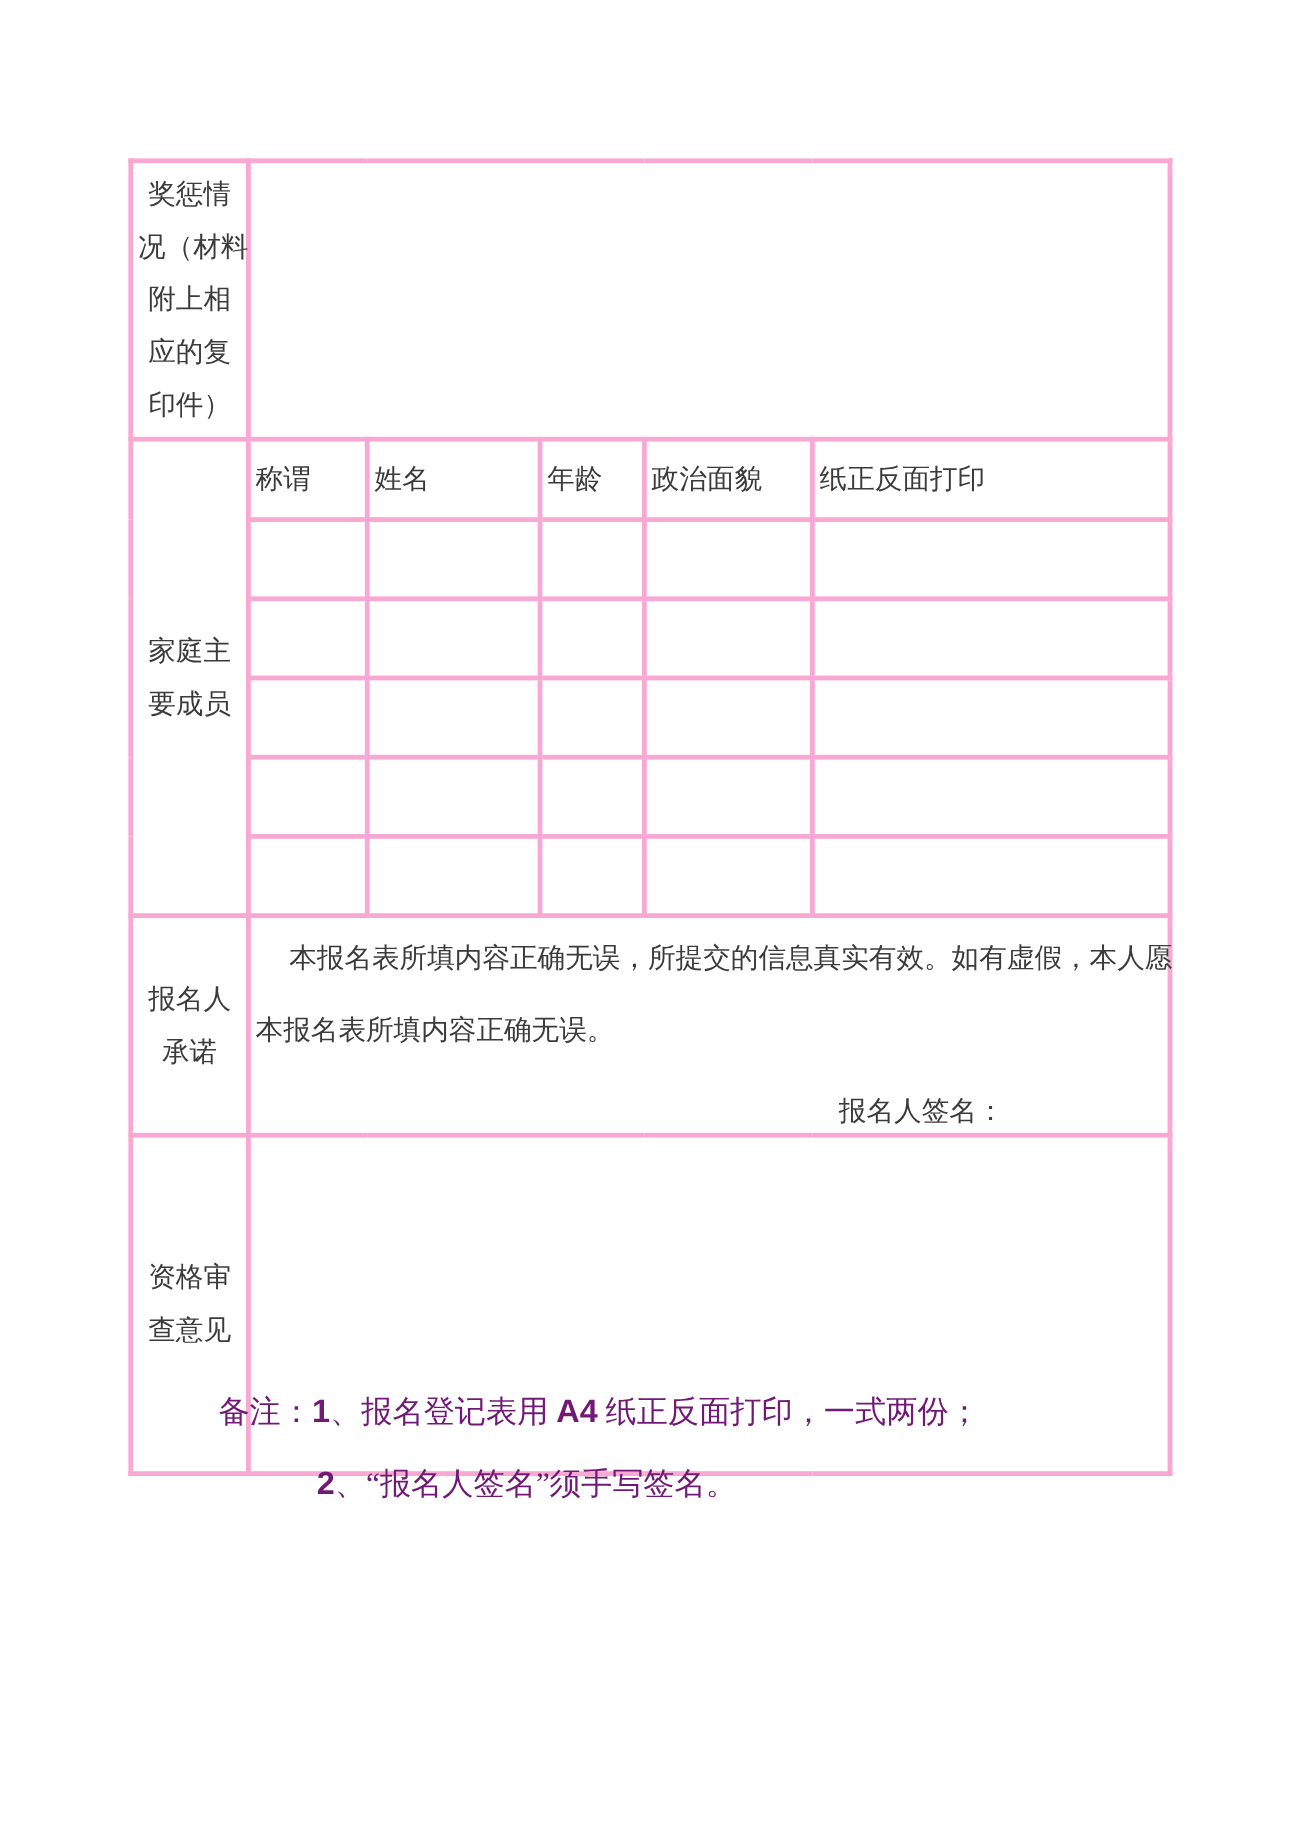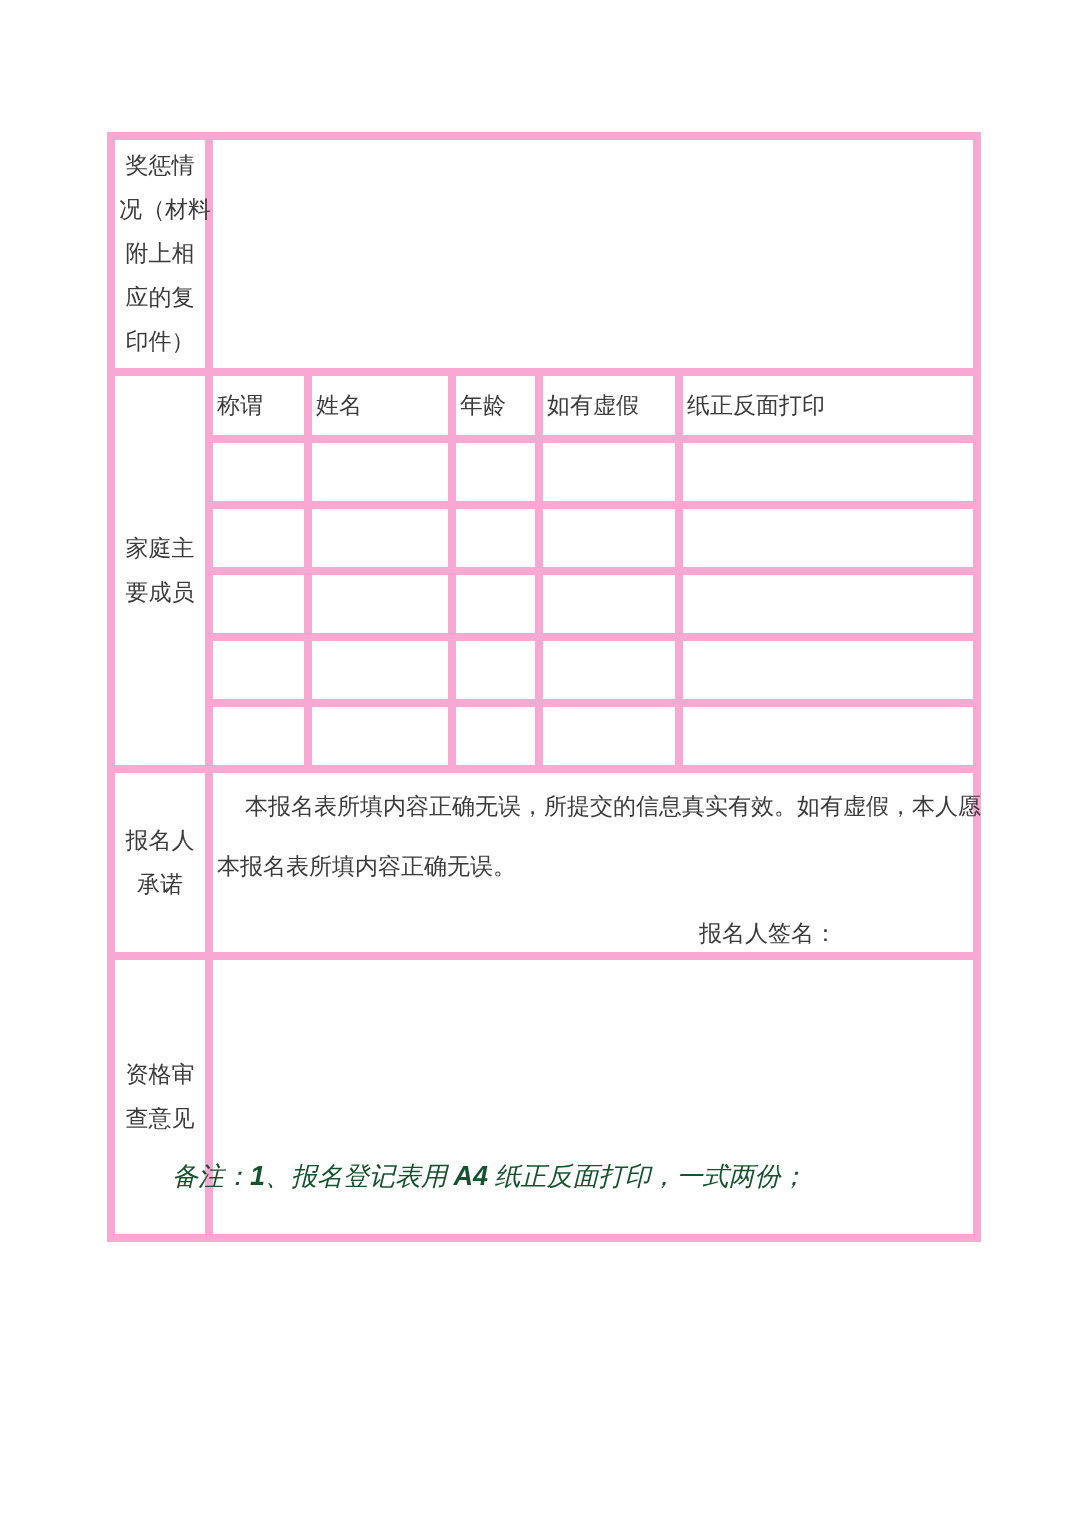--- a/index.html
+++ b/index.html
@@ -15,21 +15,21 @@
   }
   table.form-table {
     position: absolute;
     left: 107px;
     top: 132px;
     width: 866px;
     border-collapse: collapse;
     table-layout: fixed;
   }
   table.form-table td {
-    border: 8px solid #f9a8d4;
+    border: 4px solid #f9a8d4;
     padding: 4px;
     font-size: 23px;
     color: #3b3b3b;
     vertical-align: middle;
   }
   .label-cell { text-align: center; }
   .label-line { line-height: 44px; white-space: nowrap; }
   .hdr-cell { text-align: left; white-space: nowrap; }
   tr.r-rewards { height: 226px; }
   tr.r-header  { height: 67px; }
@@ -41,25 +41,24 @@
   .commit-line.first { text-indent: 28px; font-family: Liberation Serif, serif; }
   .signature-line {
     line-height: 28px;
     text-align: right;
     padding-right: 132px;
     white-space: nowrap;
     margin-top: 23px;
   }
   .notes {
     position: absolute;
-    left: 172px;
+    left: 182px;
     top: 1146px;
     font-size: 26px;
-    color: #14532d;
-    font-style: italic;
+    color: #701a75;
   }
   .note-line { line-height: 60px; height: 60px; white-space: nowrap; }
   .note-line.indent { margin-left: 82px; }
   .sans {
     font-family: "Liberation Sans", "DejaVu Sans", sans-serif;
     font-weight: 600;
     font-size: 27px;
   }
 </style>
 </head>
@@ -90,21 +89,21 @@
     </tr>
 
     <tr class="r-header">
       <td rowspan="6" class="label-cell">
         <div class="label-line">家庭主</div>
         <div class="label-line">要成员</div>
       </td>
       <td class="hdr-cell">称谓</td>
       <td class="hdr-cell">姓名</td>
       <td class="hdr-cell">年龄</td>
-      <td class="hdr-cell">如有虚假</td>
+      <td class="hdr-cell">政治面貌</td>
       <td class="hdr-cell">纸正反面打印</td>
     </tr>
 
     <tr class="r-data">
       <td></td>
       <td></td>
       <td></td>
       <td></td>
       <td></td>
     </tr>
@@ -156,15 +155,18 @@
       </td>
       <td colspan="5"></td>
     </tr>
   </tbody>
     </table>
 
   <div class="notes">
     <div class="note-line">
       <span>备注：</span><span class="sans">1</span><span>、</span><span>报名登记表用 </span><span class="sans">A4</span><span> 纸正反面打印，一式两份；</span>
     </div>
+    <div class="note-line indent">
+      <span class="sans">2</span><span>、</span><span>“报名人签名”须手写签名。</span>
+    </div>
   </div>
 
 </div>
 
 </body></html>

